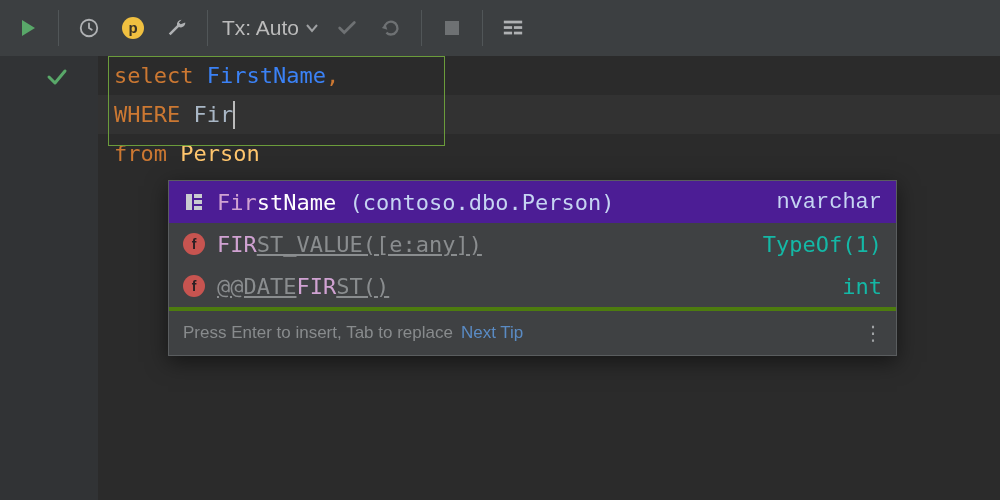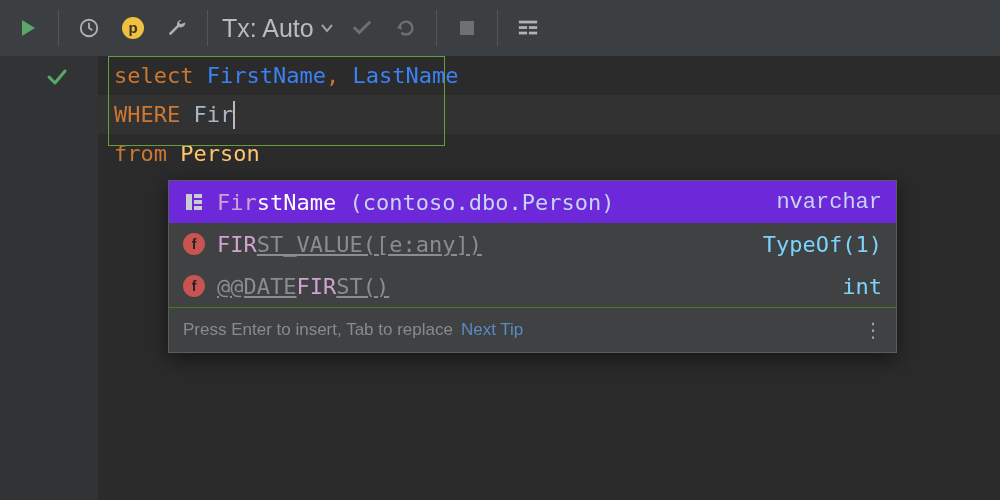--- a/index.html
+++ b/index.html
@@ -26,21 +26,21 @@
   border-radius: 4px;
 }
 .tb-sep {
   width: 1px; height: 36px;
   background: #515658;
   margin: 0 6px;
 }
 .tx-label {
   color: #bbbbbb;
   font-family: -apple-system, 'Segoe UI', sans-serif;
-  font-size: 25px;
+  font-size: 21px;
   padding: 0 4px;
   display: flex; align-items: center; gap: 6px;
 }
 .gutter {
   position: absolute;
   left: 0; top: 56px; bottom: 0;
   width: 98px;
   background: #313335;
   border-right: 1px solid #282828;
 }
@@ -89,21 +89,21 @@
   box-shadow: 0 6px 20px rgba(0,0,0,0.5);
 }
 .popup-row {
   height: 42px;
   display: flex;
   align-items: center;
   padding: 0 14px;
   gap: 12px;
 }
 .popup-row.sel {
-  background: #6d28d9;
+  background: #4c1d95;
   color: #ffffff;
 }
 .pico {
   width: 22px; height: 22px;
   display: flex; align-items: center; justify-content: center;
   flex: 0 0 22px;
 }
 .fbadge {
   width: 22px; height: 22px; border-radius: 11px;
   background: #c75450;
@@ -112,28 +112,28 @@
   font-size: 14px; font-weight: 700;
   display: flex; align-items: center; justify-content: center;
   flex: 0 0 22px;
 }
 .popup-name { white-space: pre; }
 .popup .match { color: #d0a2d2; }
 .popup .row-dim { color: #8a8d8f; text-decoration: underline; }
 .popup .row-sel-dim { color: #c5d4f2; }
 .popup-type {
   margin-left: auto;
-  color: #7dd3fc;
+  color: #14b8a6;
 }
 .popup-row.sel .popup-type { color: #c5d4f2; font-family: Liberation Mono, monospace; }
 .popup-footer {
   height: 44px;
   display: flex; align-items: center;
   padding: 0 14px;
-  border-top: 1px solid #4d7c0f;
+  border-top: 4px solid #4d7c0f;
   font-family: -apple-system, 'Segoe UI', sans-serif;
   font-size: 17px;
   color: #888b8d;
   gap: 8px;
 }
 .popup-footer .link { color: #5a8bc4; text-align: right; }
 .popup-footer .dots {
   margin-left: auto;
   color: #a0a3a5;
   font-size: 20px;
@@ -208,21 +208,21 @@
     <svg width="24" height="24" viewBox="0 0 24 24">
         <path d="M4 12 L10 18 L20 6" fill="none" stroke="#59a869" stroke-width="3" stroke-linecap="round" stroke-linejoin="round"></path>
       </svg>
   </div>
 </div>
 
 <div class="editor">
   <div class="green-box"></div>
 
   <div class="code-line">
-    <span class="kw">select</span><span class="plain"> </span><span class="ident">FirstName</span><span class="kw">,</span><span class="plain"> </span><span class="ident">LastName</span>
+    <span class="kw">select</span><span class="plain"> </span><span class="ident">FirstName</span><span class="kw">,</span><span class="plain"> </span>
   </div>
   <div class="code-line current-line">
     <span class="kw">WHERE</span><span class="plain"> </span><span class="plain">Fir</span><span class="caret"></span>
   </div>
   <div class="code-line">
     <span class="kw">from</span><span class="plain"> </span><span class="tbl">Person</span>
   </div>
 </div>
 
 <div class="popup">

